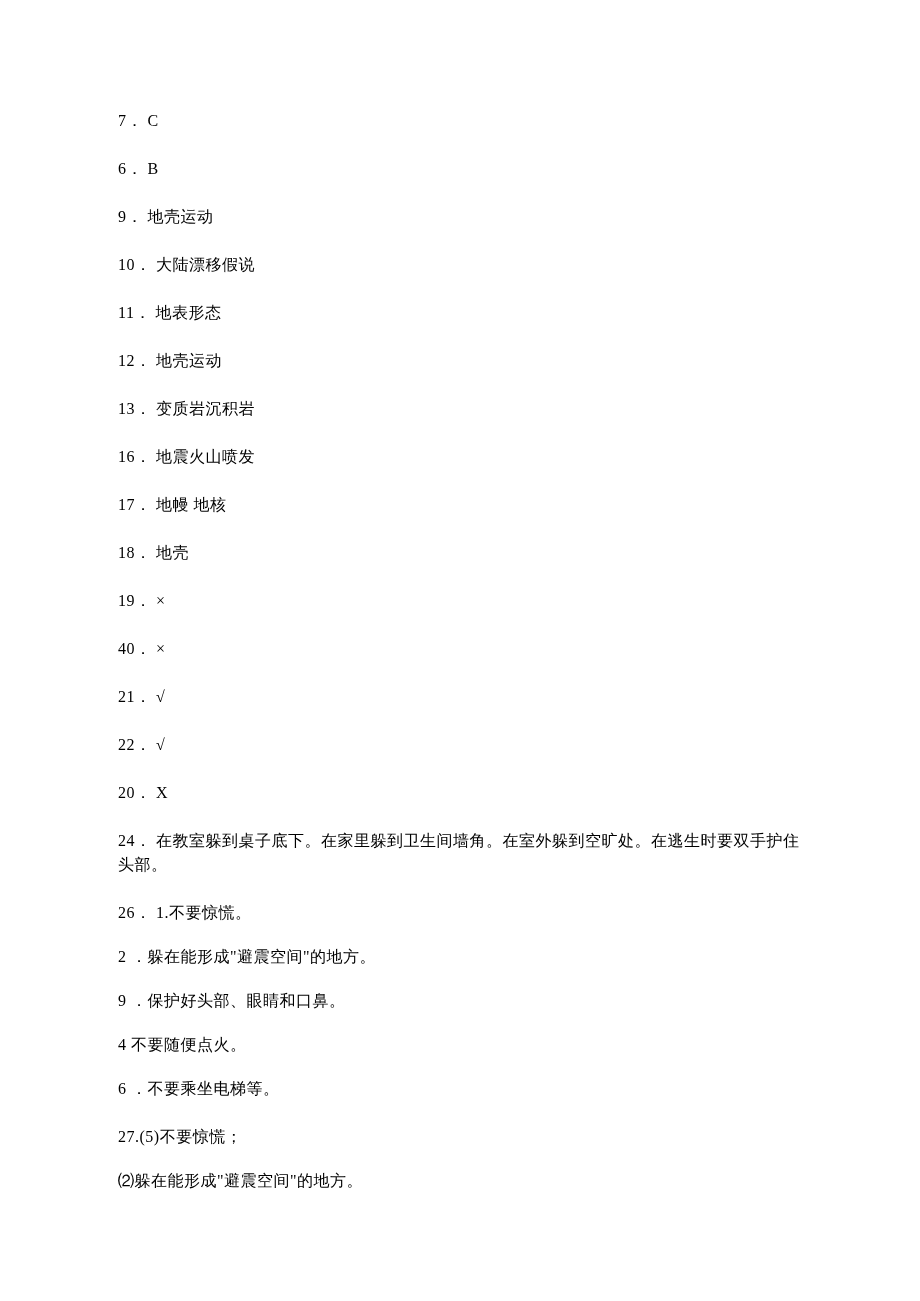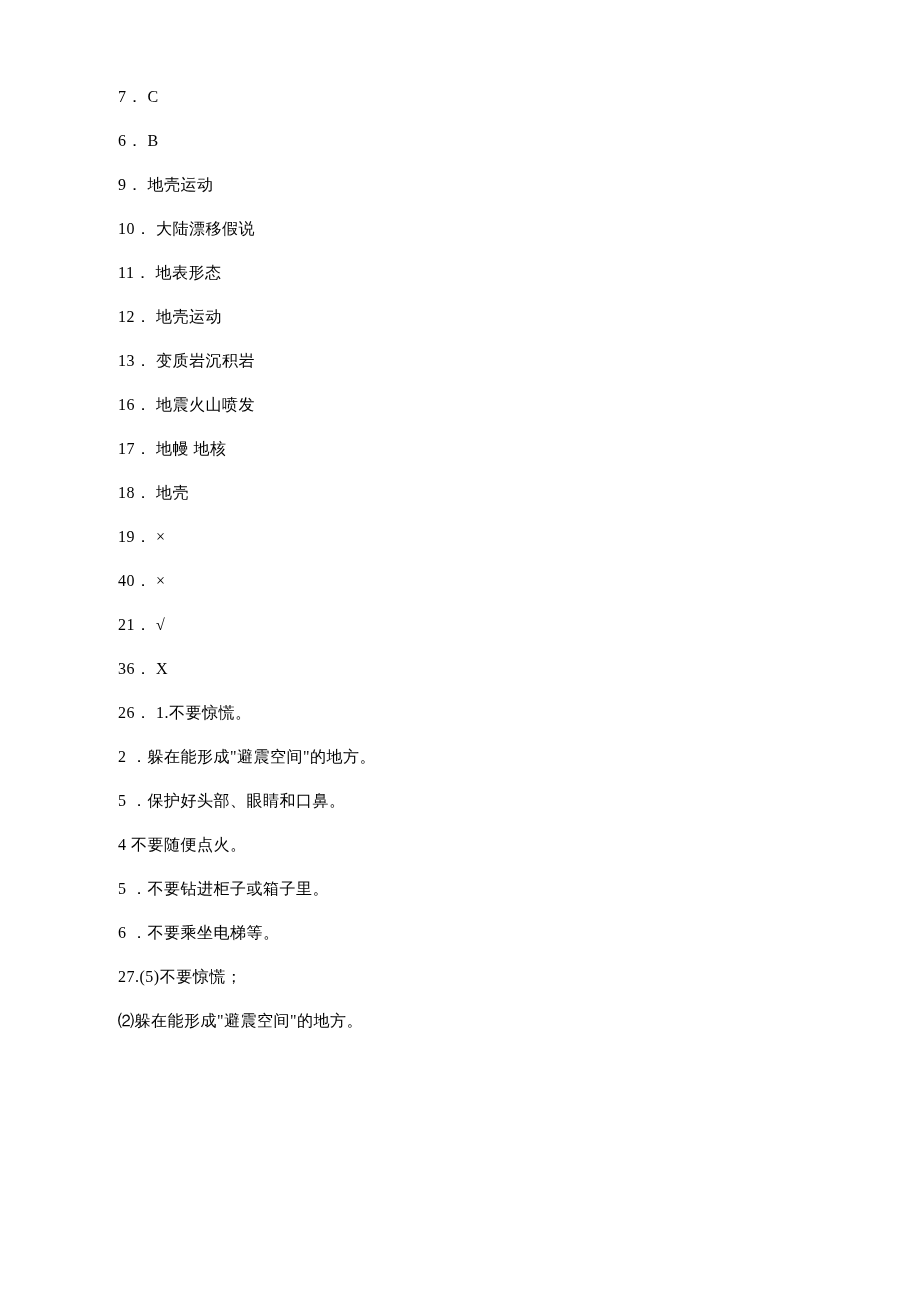--- a/index.html
+++ b/index.html
@@ -14,20 +14,21 @@
   .page {
     width: 920px;
     min-height: 1301px;
     padding: 85px 118px 85px 118px;
     box-sizing: border-box;
     letter-spacing: 0.5px;
   }
   .answer-line {
     margin-bottom: 20px;
     white-space: pre-wrap;
+    margin-top: 24px;
   }
   .sub-line {
     margin-bottom: 20px;
     white-space: pre-wrap;
   }
 </style>
 </head>
 <body>
 
 <div class="page">
@@ -37,23 +38,24 @@
   <div class="answer-line">10． 大陆漂移假说</div>
   <div class="answer-line">11． 地表形态</div>
   <div class="answer-line">12． 地壳运动</div>
   <div class="answer-line">13． 变质岩沉积岩</div>
   <div class="answer-line">16． 地震火山喷发</div>
   <div class="answer-line">17． 地幔 地核</div>
   <div class="answer-line">18． 地壳</div>
   <div class="answer-line">19． ×</div>
   <div class="answer-line">40． ×</div>
   <div class="answer-line">21． √</div>
-  <div class="answer-line">36． X</div>
+  <div class="answer-line">22． √</div>
+  <div class="answer-line">20． X</div>
+  <div class="answer-line">24． 在教室躲到桌子底下。在家里躲到卫生间墙角。在室外躲到空旷处。在逃生时要双手护住头部。</div>
   <div class="answer-line">26． 1.不要惊慌。</div>
   <div class="sub-line">2 ．躲在能形成"避震空间"的地方。</div>
-  <div class="sub-line">5 ．保护好头部、眼睛和口鼻。</div>
+  <div class="sub-line">9 ．保护好头部、眼睛和口鼻。</div>
   <div class="sub-line">4 不要随便点火。</div>
-  <div class="sub-line">5 ．不要钻进柜子或箱子里。</div>
   <div class="sub-line">6 ．不要乘坐电梯等。</div>
   <div class="answer-line">27.(5)不要惊慌；</div>
   <div class="sub-line">⑵躲在能形成"避震空间"的地方。</div>
 
 </div>
 
 </body></html>

